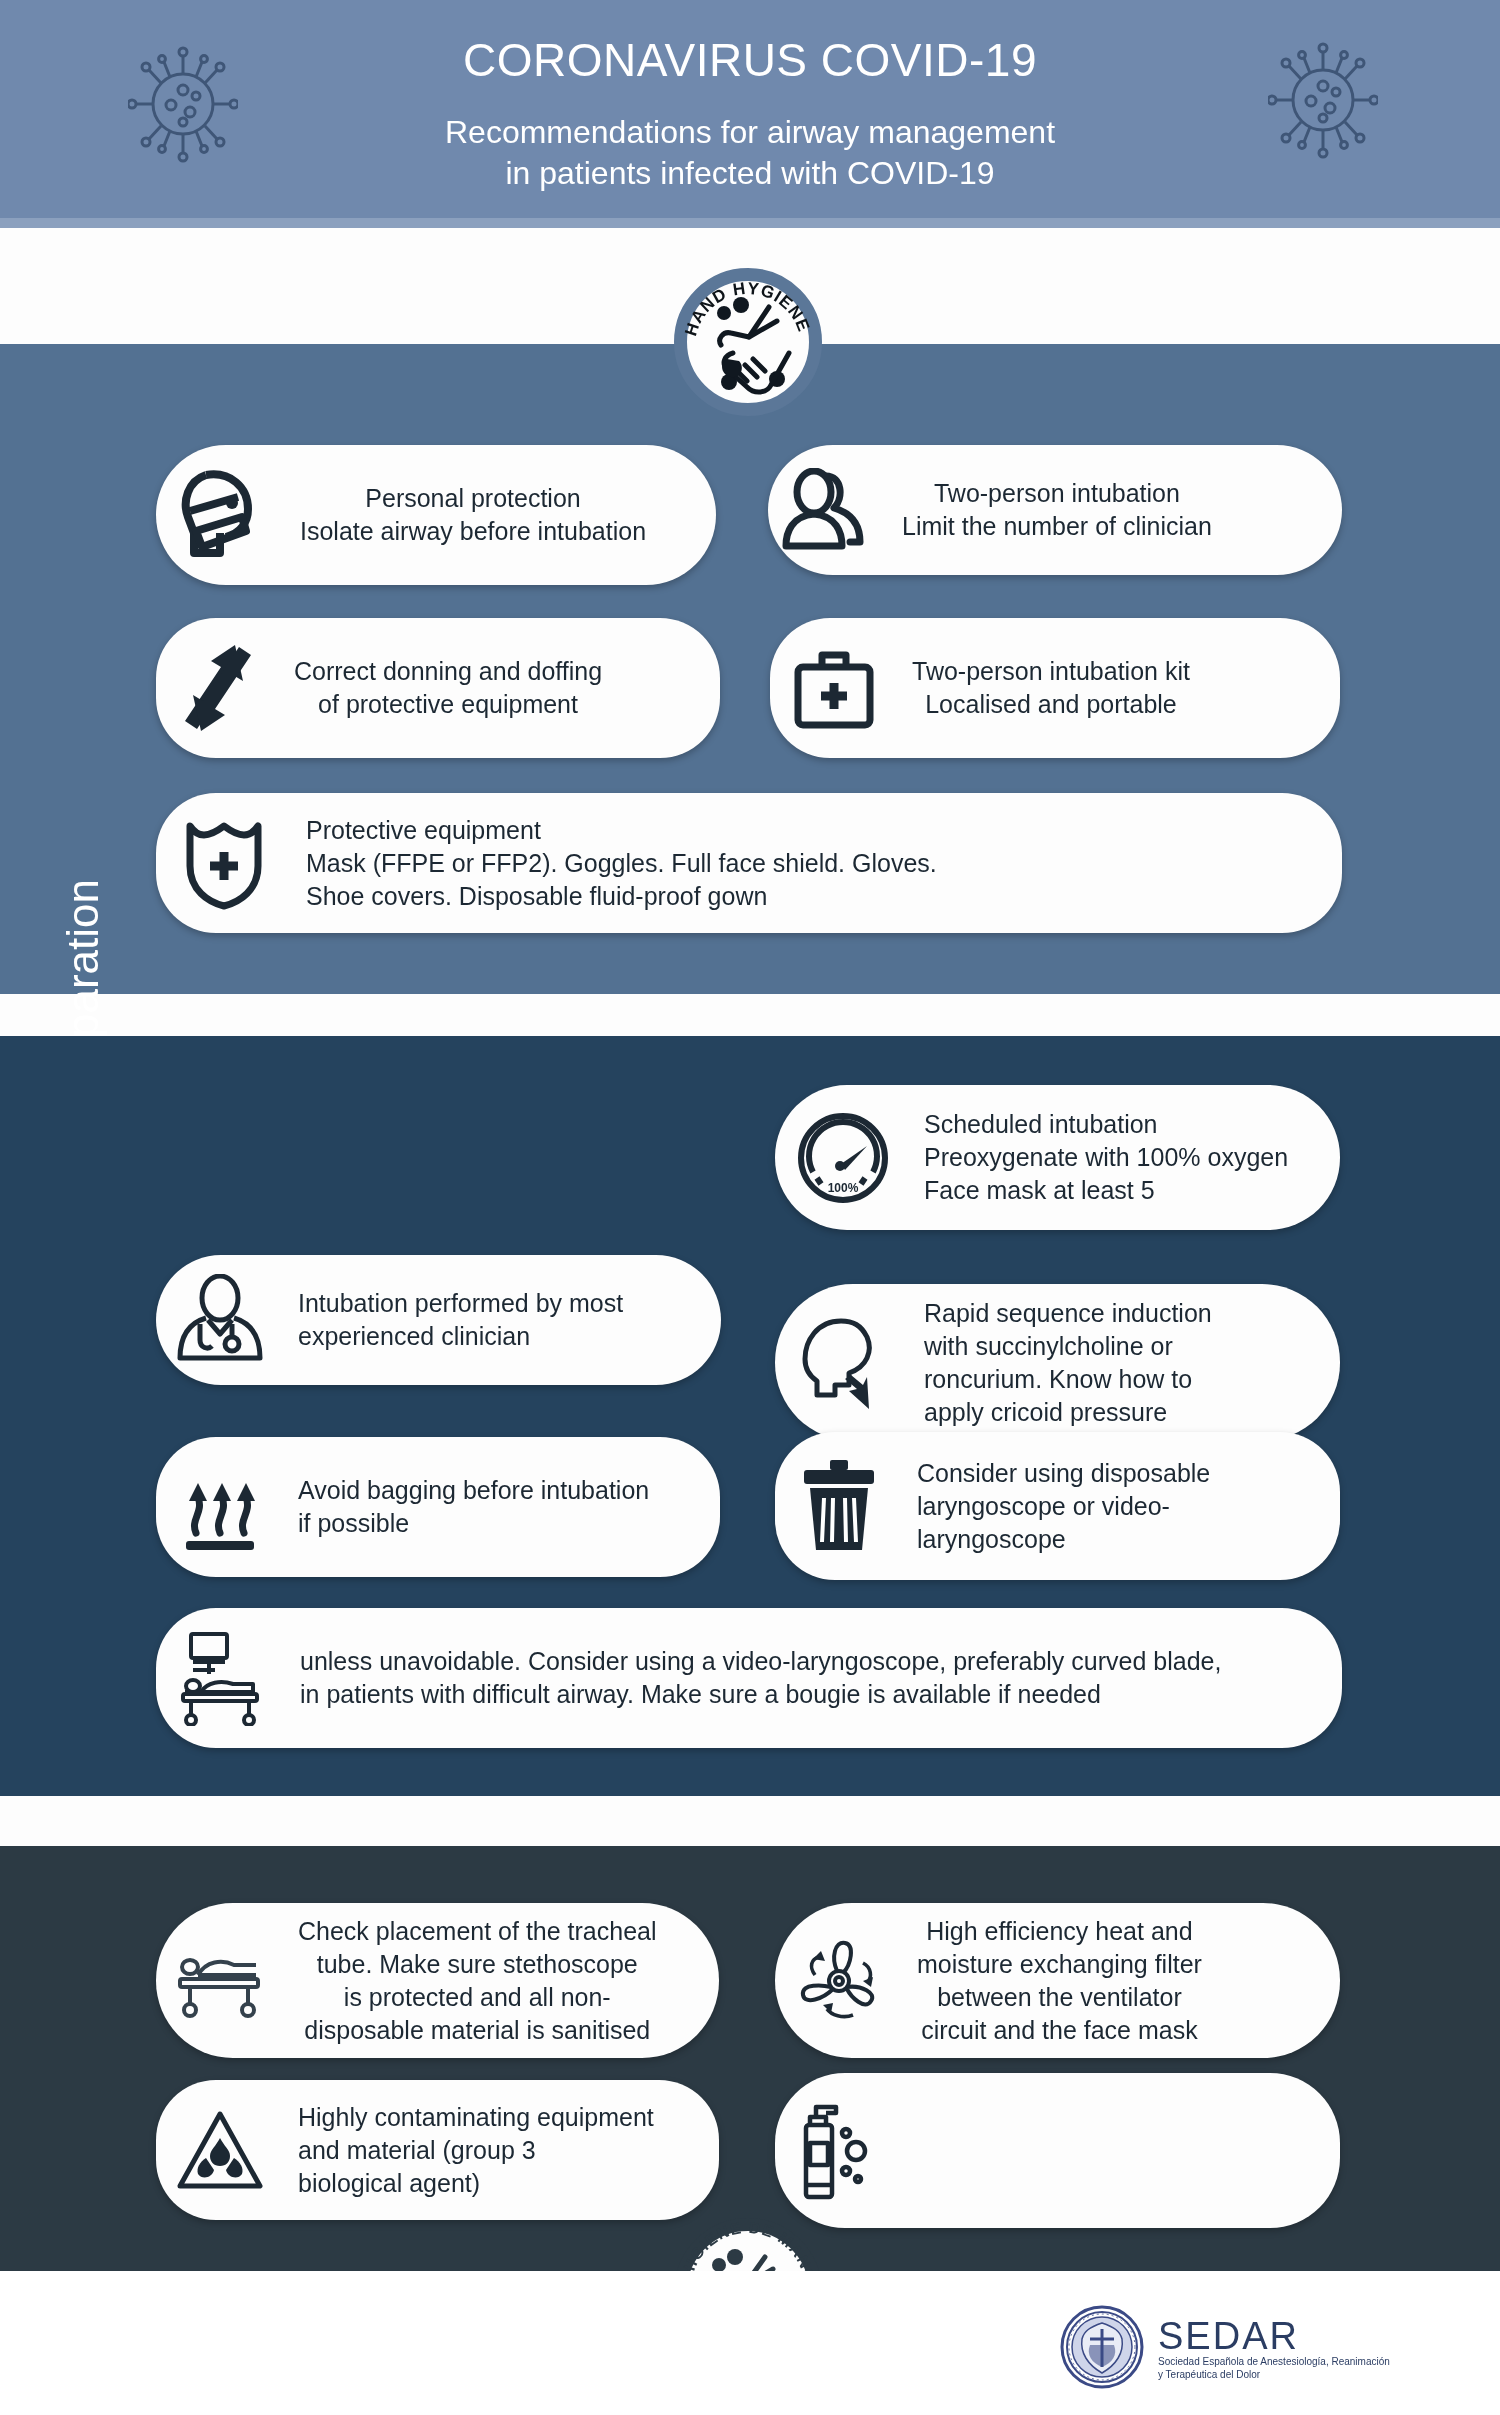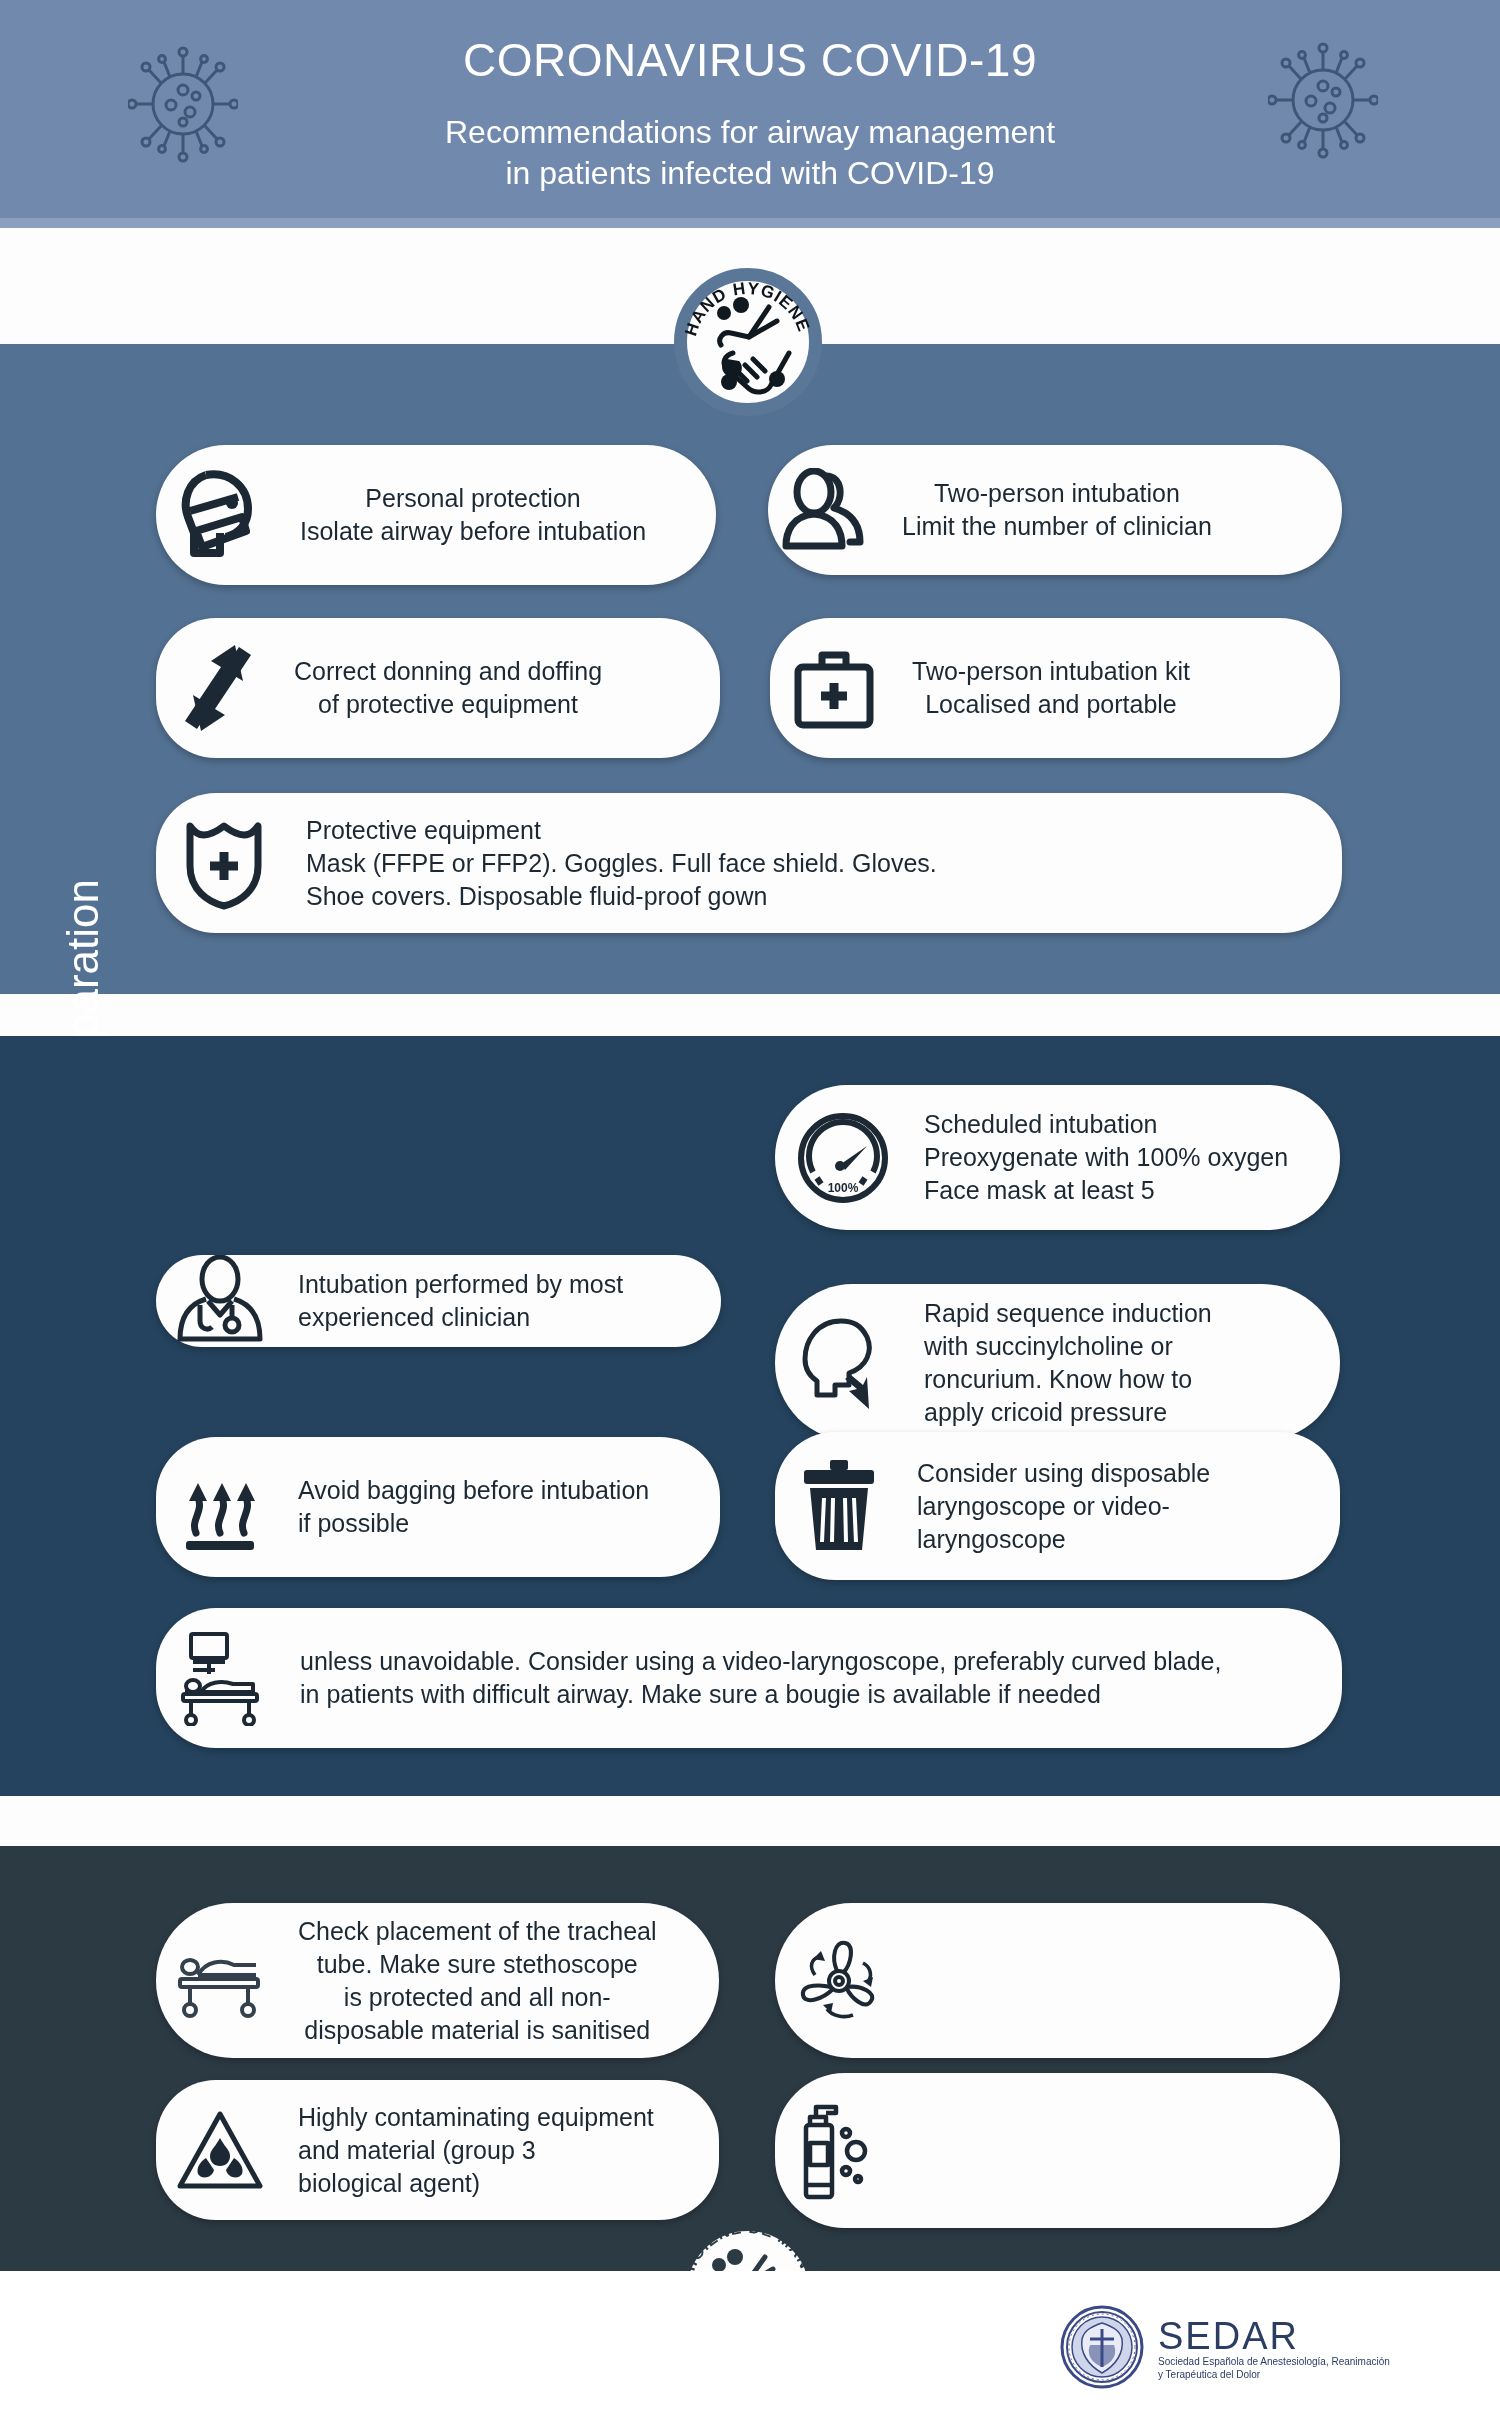--- a/index.html
+++ b/index.html
@@ -281,21 +281,21 @@
         <text x="48" y="82" font-size="12" font-weight="bold" fill="#1c2833" text-anchor="middle" font-family="'Liberation Sans',sans-serif">100%</text>
       </svg>
     </div>
     <div class="card-text">
       <span class="ln">Scheduled intubation</span>
       <span class="ln">Preoxygenate with 100% oxygen</span>
       <span class="ln">Face mask at least 5</span>
     </div>
   </div>
 
-  <div class="card" style="left:156px; top:1255px; width:565px; height:92px; border-radius:65px;">
+  <div class="card" style="left:156px; top:1255px; width:565px; height:130px; border-radius:65px;">
     <div class="card-icon" style="width:128px;">
       <svg width="92" height="92" viewBox="0 0 92 92">
         <g fill="none" stroke="#1c2833" stroke-width="5" stroke-linejoin="round">
           <ellipse cx="46" cy="24" rx="18" ry="22"></ellipse>
           <path d="M32 44 C12 50 6 66 6 84 L86 84 C86 66 80 50 60 44"></path>
           <path d="M34 46 L46 60 L58 46"></path>
           <path d="M26 50 L26 66 C26 74 34 76 38 72"></path>
           <circle cx="58" cy="70" r="7"></circle>
           <path d="M58 63 L58 50"></path>
         </g>
@@ -420,20 +420,26 @@
           <path d="M54 52 C68 50 84 58 78 66 C72 76 58 62 54 54"></path>
           <path d="M40 54 C30 64 12 70 10 60 C8 48 30 50 38 52"></path>
           <path d="M22 40 C16 32 18 24 26 22" stroke-width="3.6"></path>
           <path d="M70 28 C78 32 80 42 74 48" stroke-width="3.6"></path>
           <path d="M60 80 C50 84 38 80 34 74" stroke-width="3.6"></path>
         </g>
         <path d="M28 16 L20 24 L32 26 Z" fill="#1c2833"></path>
         <path d="M78 52 L70 46 L80 42 Z" fill="#1c2833"></path>
         <path d="M30 70 L38 78 L40 68 Z" fill="#1c2833"></path>
       </svg>
+    </div>
+    <div class="card-text t-center">
+      <span class="ln">High efficiency heat and</span>
+      <span class="ln">moisture exchanging filter</span>
+      <span class="ln">between the ventilator</span>
+      <span class="ln"> circuit and the face mask</span>
     </div>
   </div>
 
   <div class="card" style="left:156px; top:2080px; width:563px; height:140px; border-radius:60px;">
     <div class="card-icon" style="width:128px;">
       <svg width="88" height="84" viewBox="0 0 88 84">
         <g fill="none" stroke="#1c2833" stroke-width="5" stroke-linejoin="round">
           <path d="M44 6 L84 78 L4 78 Z"></path>
         </g>
         <g fill="#1c2833">

